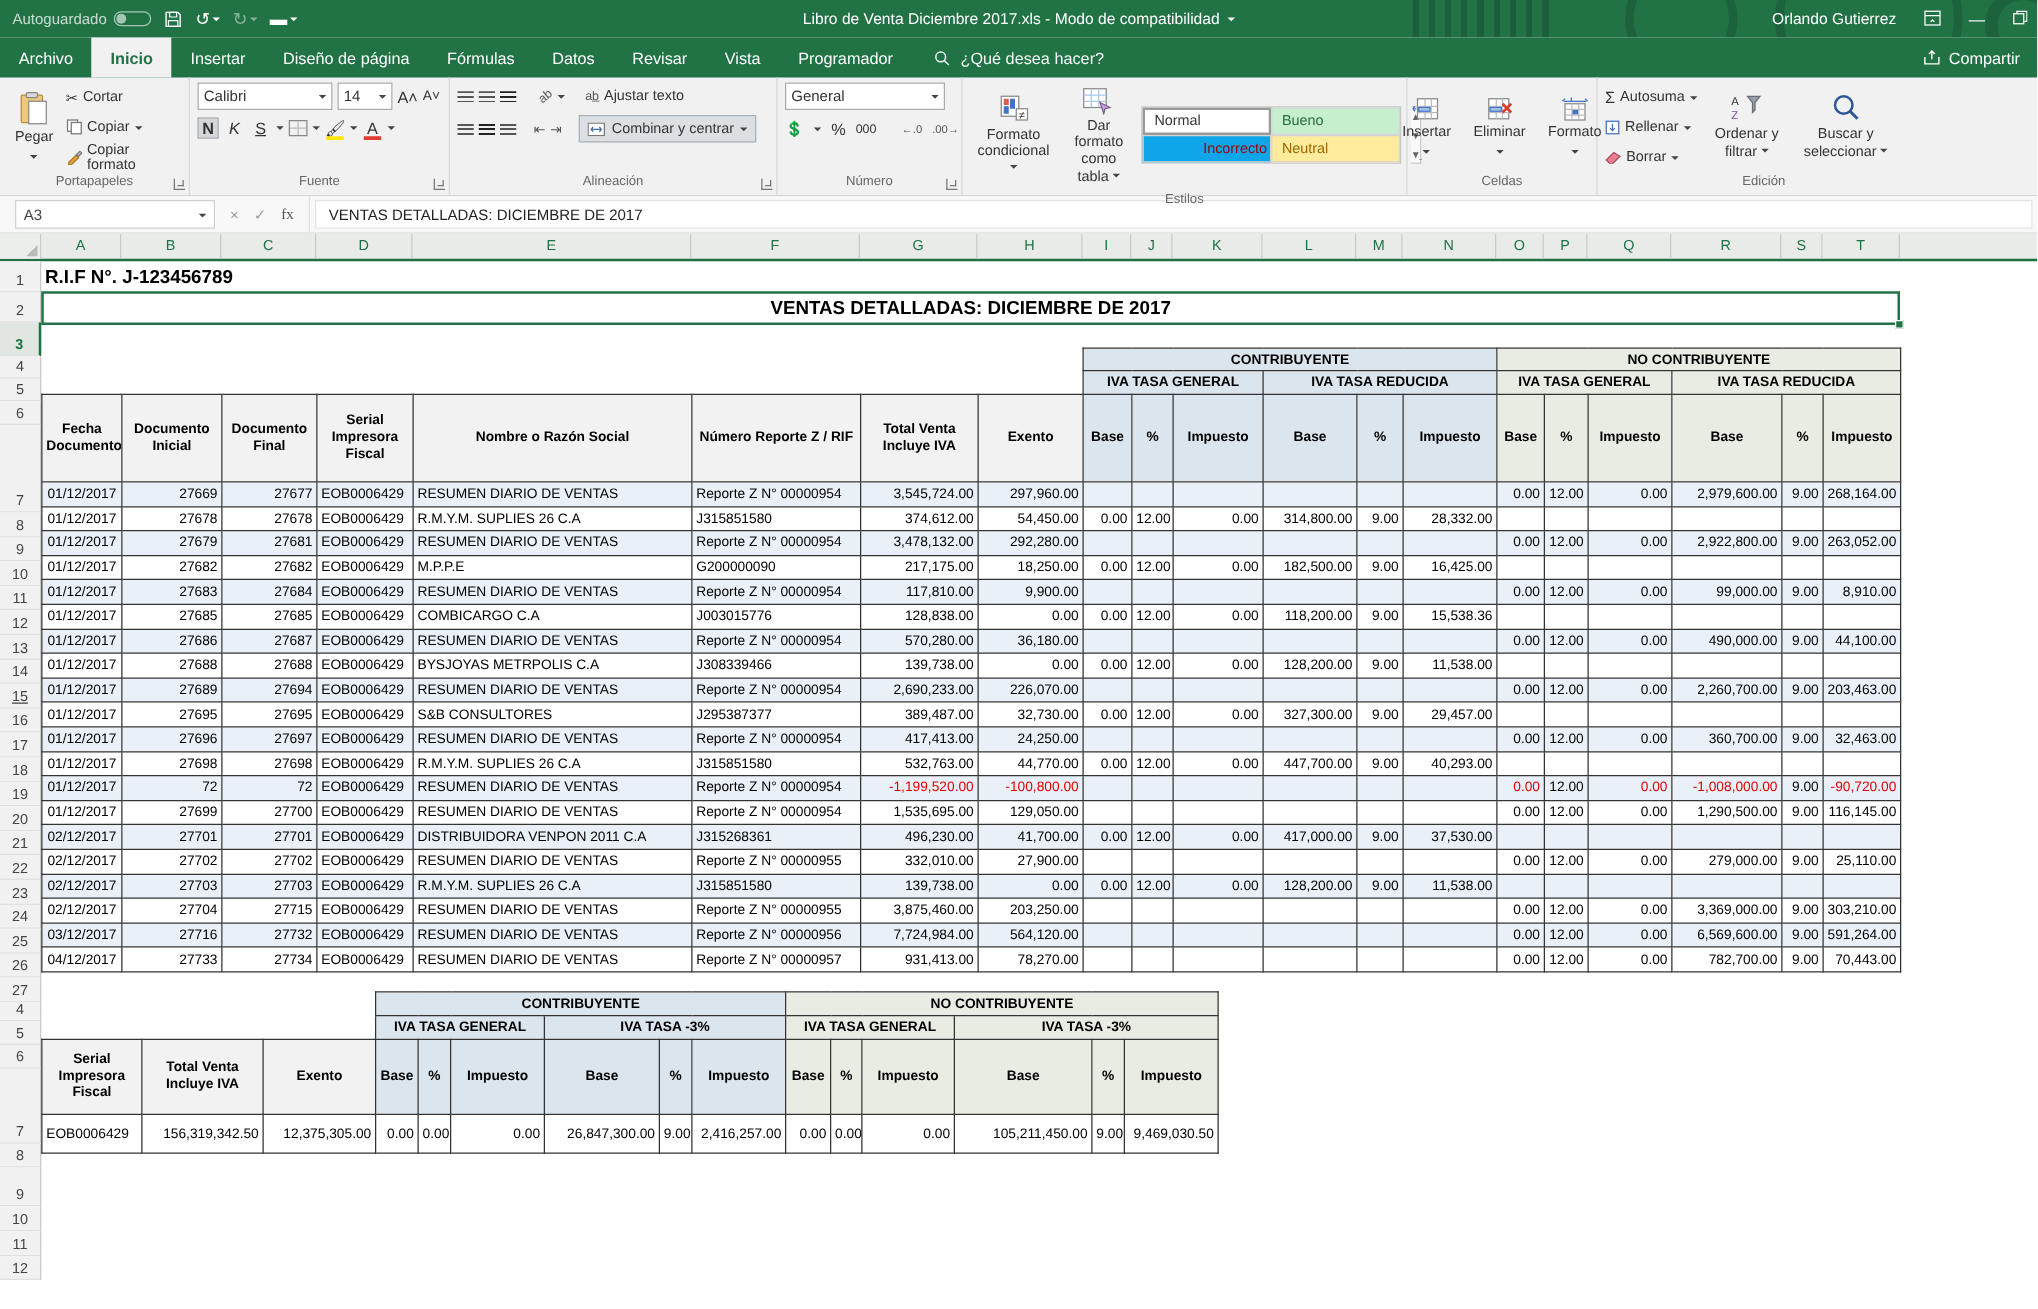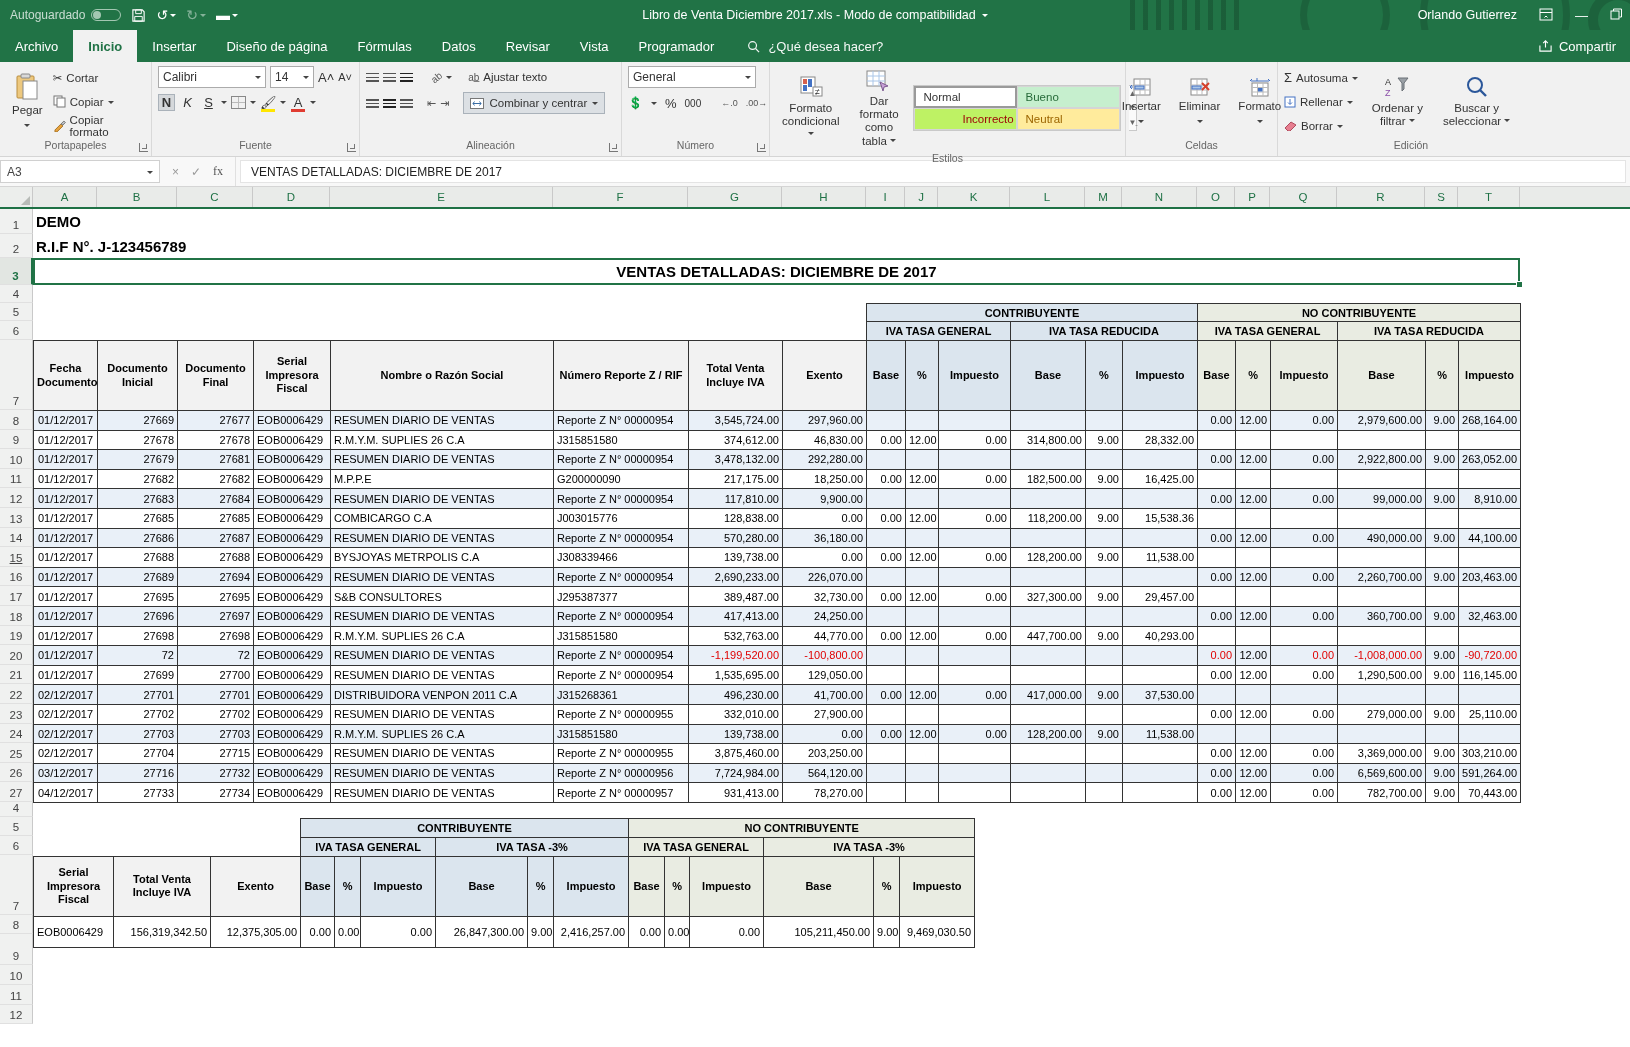--- a/index.html
+++ b/index.html
@@ -43,34 +43,34 @@
   .bigbtn{display:flex;flex-direction:column;align-items:center;justify-content:center;gap:3px;padding:2px 6px;text-align:center;line-height:1.15;}
   .smallrow{display:flex;align-items:center;gap:4px;height:22px;}
   .stack{display:flex;flex-direction:column;justify-content:center;gap:2px;}
   .combo{background:#fff;border:1px solid #ababab;height:22px;display:flex;align-items:center;justify-content:space-between;padding:0 4px;font-size:12px;}
   .ic{display:inline-block;vertical-align:middle;}
   .bars{width:13px;height:9px;background:repeating-linear-gradient(to bottom,#555 0 1.5px,transparent 1.5px 3.75px);}
   .grid-ic{width:15px;height:13px;border:1px solid #888;background:linear-gradient(#bbb,#bbb) 0 50%/100% 1px no-repeat,linear-gradient(#bbb,#bbb) 50% 0/1px 100% no-repeat;position:relative;}
   .chip{width:103px;height:22px;border:1px solid #d5d5d5;font-size:11.5px;display:flex;align-items:center;padding:0 8px;background:#fff;}
   .chip.sel{border:2px solid #9a9a9a;}
   .chip.good{background:#c6efce;color:#276b3a;}
-  .chip.bad{background:#bef264;color:#9c0006;padding-left:48px;}
+  .chip.bad{background:#0ea5e9;color:#9c0006;padding-left:48px;}
   .chip.neutral{background:#ffeb9c;color:#9c6500;}
   .gallery{display:grid;grid-template-columns:103px 103px;grid-auto-rows:22px;gap:0;border:1px solid #c9c9c9;}
   .galarrows{display:flex;flex-direction:column;border:1px solid #c9c9c9;border-left:none;width:16px;height:46px;justify-content:space-around;align-items:center;color:#666;font-size:8px;background:#fafafa;}
   .nks{font-size:13px;width:17px;text-align:center;}
   .underl{text-decoration:underline;}
   .acolor{position:relative;font-size:13px;width:16px;text-align:center;}
   .acolor::after{content:"";position:absolute;left:1px;right:1px;bottom:-2px;height:3px;background:#e03c31;}
   .afill::after{background:#ffe600;}
   .merged-btn{background:#dce0e4;border:1px solid #aab2ba;height:22px;display:flex;align-items:center;gap:5px;padding:0 6px;}
 
   
   .fxbar{height:30px;background:#f8f8f8;border-bottom:1px solid #d5d5d5;display:flex;align-items:stretch;font-size:12px;color:#444;}
-  .namebox{width:160px;background:#fff;border:1px solid #d0d0d0;margin:3px 0 3px 0;display:flex;align-items:center;justify-content:space-between;padding:0 6px;}
+  .namebox{width:160px;background:#fff;border:1px solid #d0d0d0;margin:3px 0 3px 12px;display:flex;align-items:center;justify-content:space-between;padding:0 6px;}
   .fxbtns{display:flex;align-items:center;gap:12px;padding:0 12px;color:#9a9a9a;border-right:1px solid #e0e0e0;}
   .fxtext{flex:1;background:#fff;border:1px solid #e4e4e4;margin:3px 4px;display:flex;align-items:center;padding:0 10px;color:#222;}
 
   
   .sheet{position:relative;background:#fff;}
   .colhead{height:22px;background:#e9ebe9;display:flex;border-bottom:2px solid #1e7145;}
   .corner{width:33px;height:100%;border-right:1px solid #c9c9c9;position:relative;background:#eceeec;}
   .corner::after{content:"";position:absolute;right:2px;bottom:2px;border-left:9px solid transparent;border-bottom:9px solid #b8bcb8;}
   .colh{height:100%;border-right:1px solid #c9c9c9;color:#1e7145;font-size:11.5px;display:flex;align-items:center;justify-content:center;}
   .sheet-body{position:relative;}
@@ -504,21 +504,20 @@
             <div class="gut" style="height: 19px;">6</div>
             <div class="gut" style="height: 60px;">7</div>
             <div class="gut" style="height: 19px;">8</div>
             <div class="gut" style="height: 31px;">9</div>
             <div class="gut" style="height: 20px;">10</div>
             <div class="gut" style="height: 20px;">11</div>
             <div class="gut" style="height: 19px;">12</div>
           </div>
       </div>
       <div class="content">
-        <div class="cell-demo">DEMO</div>
         <div class="cell-rif">R.I.F N°. J-123456789</div>
         <div class="row3wrap">
           <div class="title-merged">VENTAS DETALLADAS: DICIEMBRE DE 2017</div>
           <div class="fill-handle"></div>
         </div>
         <div class="sp18"></div>
 
         <table class="xtable main-table">
           <colgroup>
             <col style="width:64px">
@@ -602,21 +601,21 @@
                 <td class="al-r">268,164.00</td>
               </tr>
               <tr>
                 <td class="al-c">01/12/2017</td>
                 <td class="al-r">27678</td>
                 <td class="al-r">27678</td>
                 <td class="al-l">EOB0006429</td>
                 <td class="al-l">R.M.Y.M. SUPLIES 26 C.A</td>
                 <td class="al-l">J315851580</td>
                 <td class="al-r">374,612.00</td>
-                <td class="al-r">46,830.00</td>
+                <td class="al-r">54,450.00</td>
                 <td class="al-r">0.00</td>
                 <td class="al-r">12.00</td>
                 <td class="al-r">0.00</td>
                 <td class="al-r">314,800.00</td>
                 <td class="al-r">9.00</td>
                 <td class="al-r">28,332.00</td>
                 <td class="al-r"></td>
                 <td class="al-r"></td>
                 <td class="al-r"></td>
                 <td class="al-r"></td>

